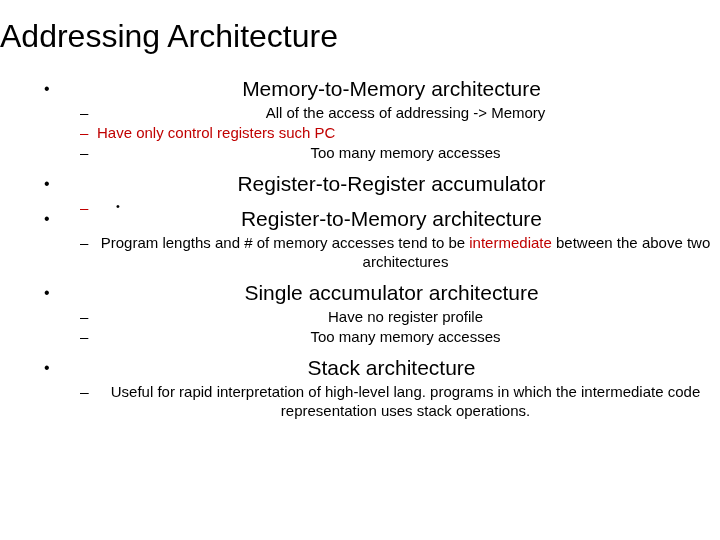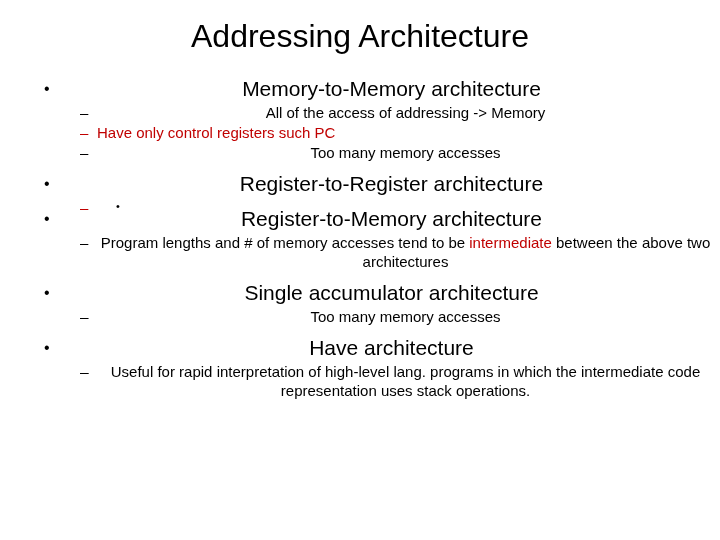--- a/index.html
+++ b/index.html
@@ -24,21 +24,20 @@
     background: #ffffff;
     box-sizing: border-box;
   }
 
   
   .slide-title {
     position: absolute;
     top: 16px;
     left: 0;
     width: 720px;
-    text-align: center;
     font-size: 32px;
     font-weight: 400;
     line-height: 40px;
     letter-spacing: 0px;
     color: #000000;
     white-space: nowrap;
   }
 
   
   .slide-body {
@@ -134,21 +133,21 @@
       <span class="btext">Have only control registers such PC</span>
     </div>
 
     <div class="bullet lvl2">
       <span class="marker">–</span>
       <span class="btext black">Too many memory accesses</span>
     </div>
 
     <div class="bullet lvl1">
       <span class="marker">•</span>
-      <span class="btext black">Register-to-Register architecture</span>
+      <span class="btext black">Register-to-Register accumulator</span>
     </div>
 
     <div class="bullet lvl2 red">
       <span class="marker">–</span>
     </div>
 
     <div class="bullet lvl3">
       <span class="marker">•</span>
     </div>
 
@@ -162,30 +161,31 @@
       <span class="btext black"><span>Program lengths and # of memory accesses tend to be </span><span class="red">intermediate</span><span> between the above two architectures</span></span>
     </div>
 
     <div class="bullet lvl1">
       <span class="marker">•</span>
       <span class="btext black">Single accumulator architecture</span>
     </div>
 
     <div class="bullet lvl2">
       <span class="marker">–</span>
+      <span class="btext black">Have no register profile</span>
     </div>
 
     <div class="bullet lvl2">
       <span class="marker">–</span>
       <span class="btext black">Too many memory accesses</span>
     </div>
 
     <div class="bullet lvl1">
       <span class="marker">•</span>
-      <span class="btext black">Have architecture</span>
+      <span class="btext black">Stack architecture</span>
     </div>
 
     <div class="bullet lvl2">
       <span class="marker">–</span>
     </div>
 
     <div class="bullet lvl2">
       <span class="marker">–</span>
     </div>
 

